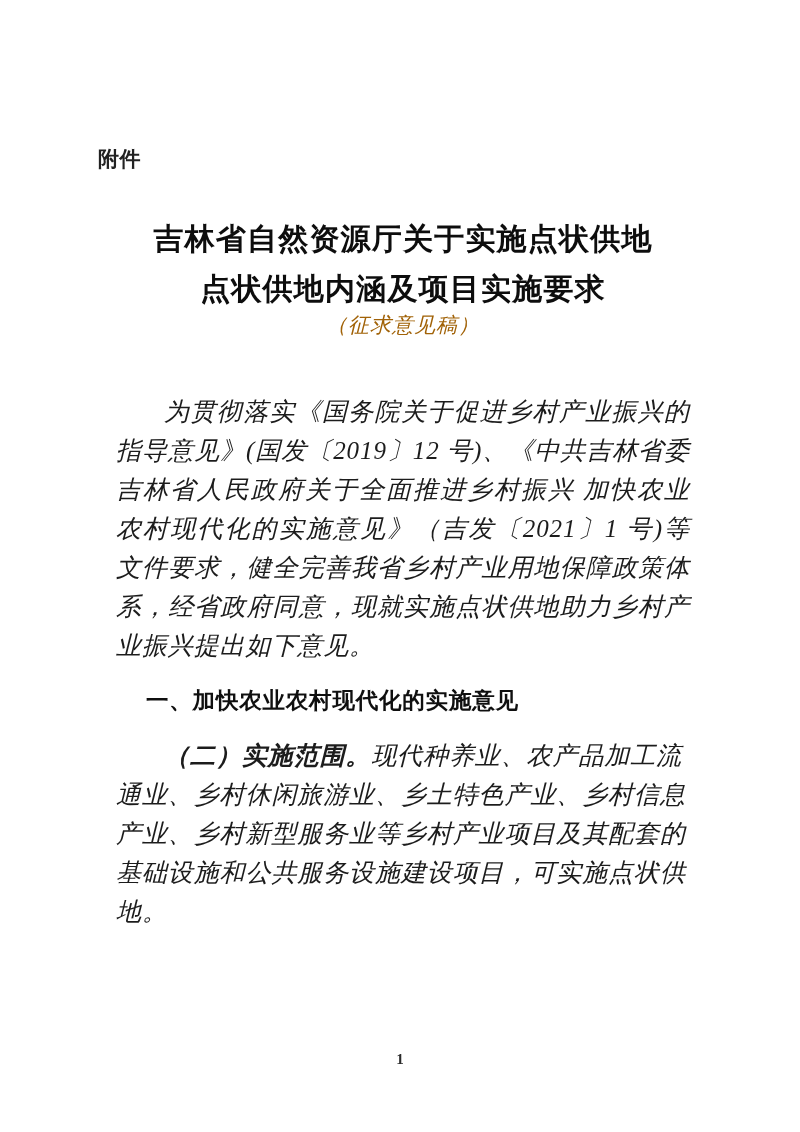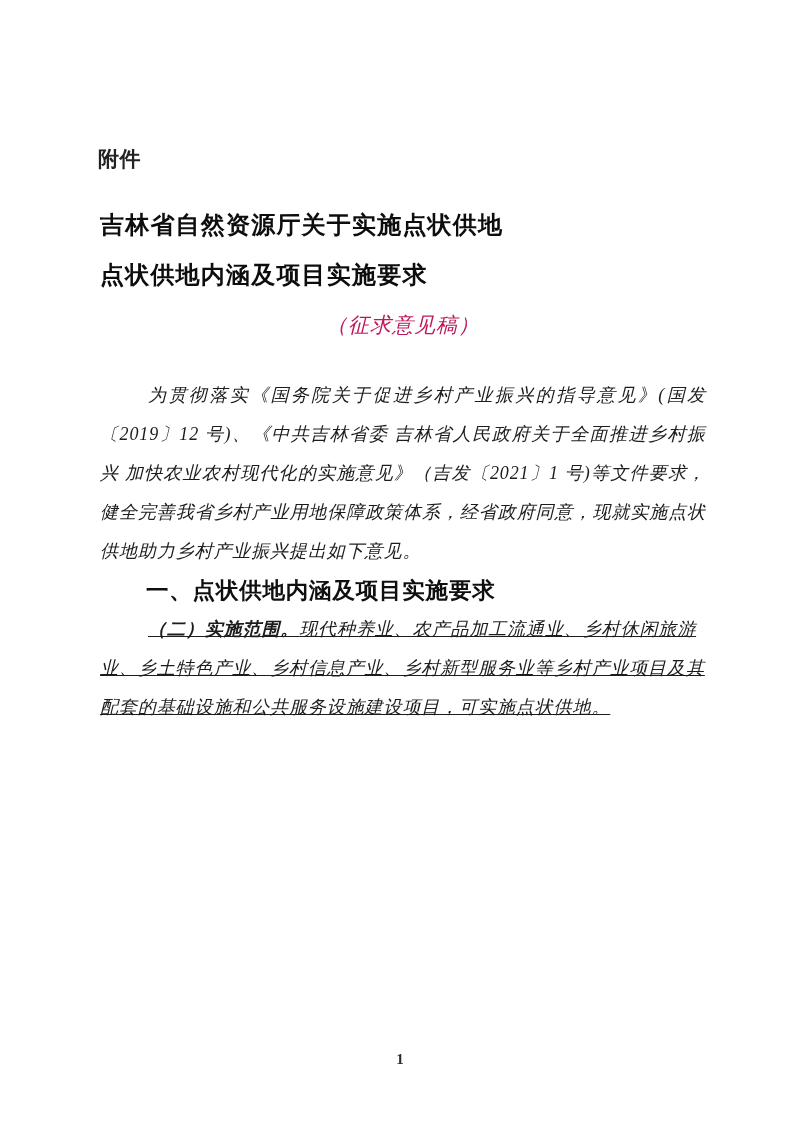--- a/index.html
+++ b/index.html
@@ -30,67 +30,67 @@
     font-weight: 700;
     letter-spacing: 0.5px;
     color: #222222;
     line-height: 1;
   }
 
   
   .doc-title {
     position: absolute;
     left: 100px;
-    top: 200px;
+    top: 214px;
     width: 606px;
-    text-align: left;
+    text-align: center;
     font-family: "Liberation Serif", "DejaVu Serif", serif;
-    font-size: 24px;
+    font-size: 30px;
     font-weight: 700;
     letter-spacing: 1.2px;
     line-height: 50px;
     color: #0d0d0d;
   }
   .doc-title .tline { display: block; white-space: nowrap; }
 
   .doc-subtitle {
     position: absolute;
     left: 100px;
     top: 310px;
     width: 606px;
     text-align: center;
     font-family: "Liberation Serif", "DejaVu Serif", serif;
     font-style: italic;
     font-size: 21px;
     letter-spacing: 1px;
-    color: #be185d;
+    color: #a16207;
     line-height: 30px;
   }
 
   
   .body-block {
     position: absolute;
     left: 100px;
     top: 376px;
     width: 606px;
   }
 
   .para {
     font-family: "Liberation Serif", "DejaVu Serif", serif;
     font-style: italic;
-    font-size: 18px;
+    font-size: 25px;
     line-height: 39px;
     letter-spacing: 0.9px;
     text-align: justify;
     text-justify: inter-character;
     color: #1c1c1c;
-    margin: 0;
+    margin: 16px;
     text-indent: 48px;
   }
-  .para.last-loose { text-align: left; text-decoration: underline; }
+  .para.last-loose { text-align: left; }
   .para .lead {
     font-weight: 700;
     font-style: italic;
   }
 
   .section-heading {
     font-family: "Liberation Sans", "DejaVu Sans", sans-serif;
     font-size: 22.5px;
     font-weight: 700;
     line-height: 39px;
@@ -125,21 +125,21 @@
     <span class="tline">吉林省自然资源厅关于实施点状供地</span>
     <span class="tline">点状供地内涵及项目实施要求</span>
   </div>
 
   <div class="doc-subtitle">（征求意见稿）</div>
 
   <div class="body-block">
 
     <p class="para">为贯彻落实《国务院关于促进乡村产业振兴的指导意见》(国发〔2019〕12 号)、《中共吉林省委  吉林省人民政府关于全面推进乡村振兴  加快农业农村现代化的实施意见》（吉发〔2021〕1 号)等文件要求，健全完善我省乡村产业用地保障政策体系，经省政府同意，现就实施点状供地助力乡村产业振兴提出如下意见。</p>
 
-    <p class="section-heading">一、点状供地内涵及项目实施要求</p>
+    <p class="section-heading">一、加快农业农村现代化的实施意见</p>
 
 
     <p class="para last-loose">
       <span class="lead">（二）实施范围。</span><span>现代种养业、农产品加工流通业、乡村休闲旅游业、乡土特色产业、乡村信息产业、乡村新型服务业等乡村产业项目及其配套的基础设施和公共服务设施建设项目，可实施点状供地。</span>
     </p>
 
   </div>
 
   <div class="page-number">1</div>
 

